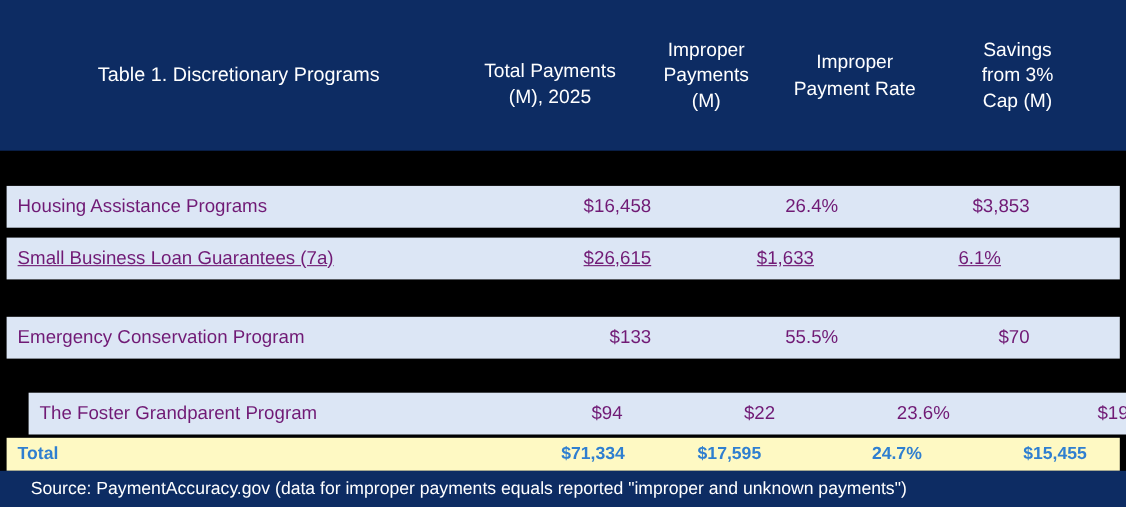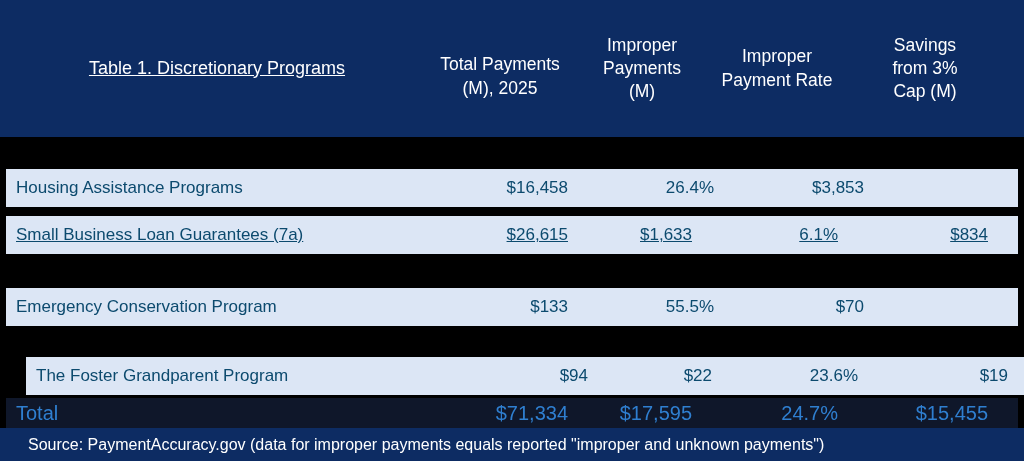--- a/index.html
+++ b/index.html
@@ -35,43 +35,43 @@
     color: #ffffff;
     font-size: 17.5px;
     line-height: 1.32;
     box-sizing: border-box;
   }
   .hdr-title {
     width: 420px;
     padding-left: 14px;
     text-align: center;
     font-size: 18px;
-    text-decoration: underline;
   }
   .hdr-num {
     text-align: center;
     padding: 0 6px;
   }
   .c2 { width: 160px; margin-top: 16px; }
   .c3 { width: 124px; }
   .c4 { width: 146px; }
   .c5 { width: 150px; }
 
   
   .row {
     position: absolute;
     left: 6px;
     width: 1012px;
     height: 38px;
     background: #dce6f5;
     display: flex;
     align-items: center;
-    color: #0c4a6e;
+    color: #701a75;
     font-size: 17px;
     box-sizing: border-box;
+    gap: 24px;
   }
   .row .label {
     width: 414px;
     padding-left: 10px;
     text-align: left;
     box-sizing: border-box;
   }
   .row .num {
     text-align: right;
     padding-right: 12px;
@@ -87,26 +87,26 @@
   .r2 { top: 288px; }
   .r3 { top: 357px; margin-left: 20px; }
 
   
   .total-row {
     position: absolute;
     left: 6px;
     top: 398px;
     width: 1012px;
     height: 30px;
-    background: #0f172a;
+    background: #fef9c3;
     display: flex;
     align-items: center;
     color: #2f7fd0;
-    font-size: 20px;
-    font-weight: normal;
+    font-size: 16px;
+    font-weight: bold;
     box-sizing: border-box;
   }
   .total-row .label {
     width: 414px;
     padding-left: 10px;
     box-sizing: border-box;
   }
   .total-row .num {
     text-align: right;
     padding-right: 12px;
@@ -161,21 +161,20 @@
     <div class="num n2">$16,458</div>
     <div class="num n4">26.4%</div>
     <div class="num n5">$3,853</div>
   </div>
 
   <div class="row r1">
     <div class="label">Small Business Loan Guarantees (7a)</div>
     <div class="num n2">$26,615</div>
     <div class="num n3">$1,633</div>
     <div class="num n4">6.1%</div>
-    <div class="num n5">$834</div>
   </div>
 
   <div class="row r2">
     <div class="label">Emergency Conservation Program</div>
     <div class="num n2">$133</div>
     <div class="num n4">55.5%</div>
     <div class="num n5">$70</div>
   </div>
 
   <div class="row r3">

